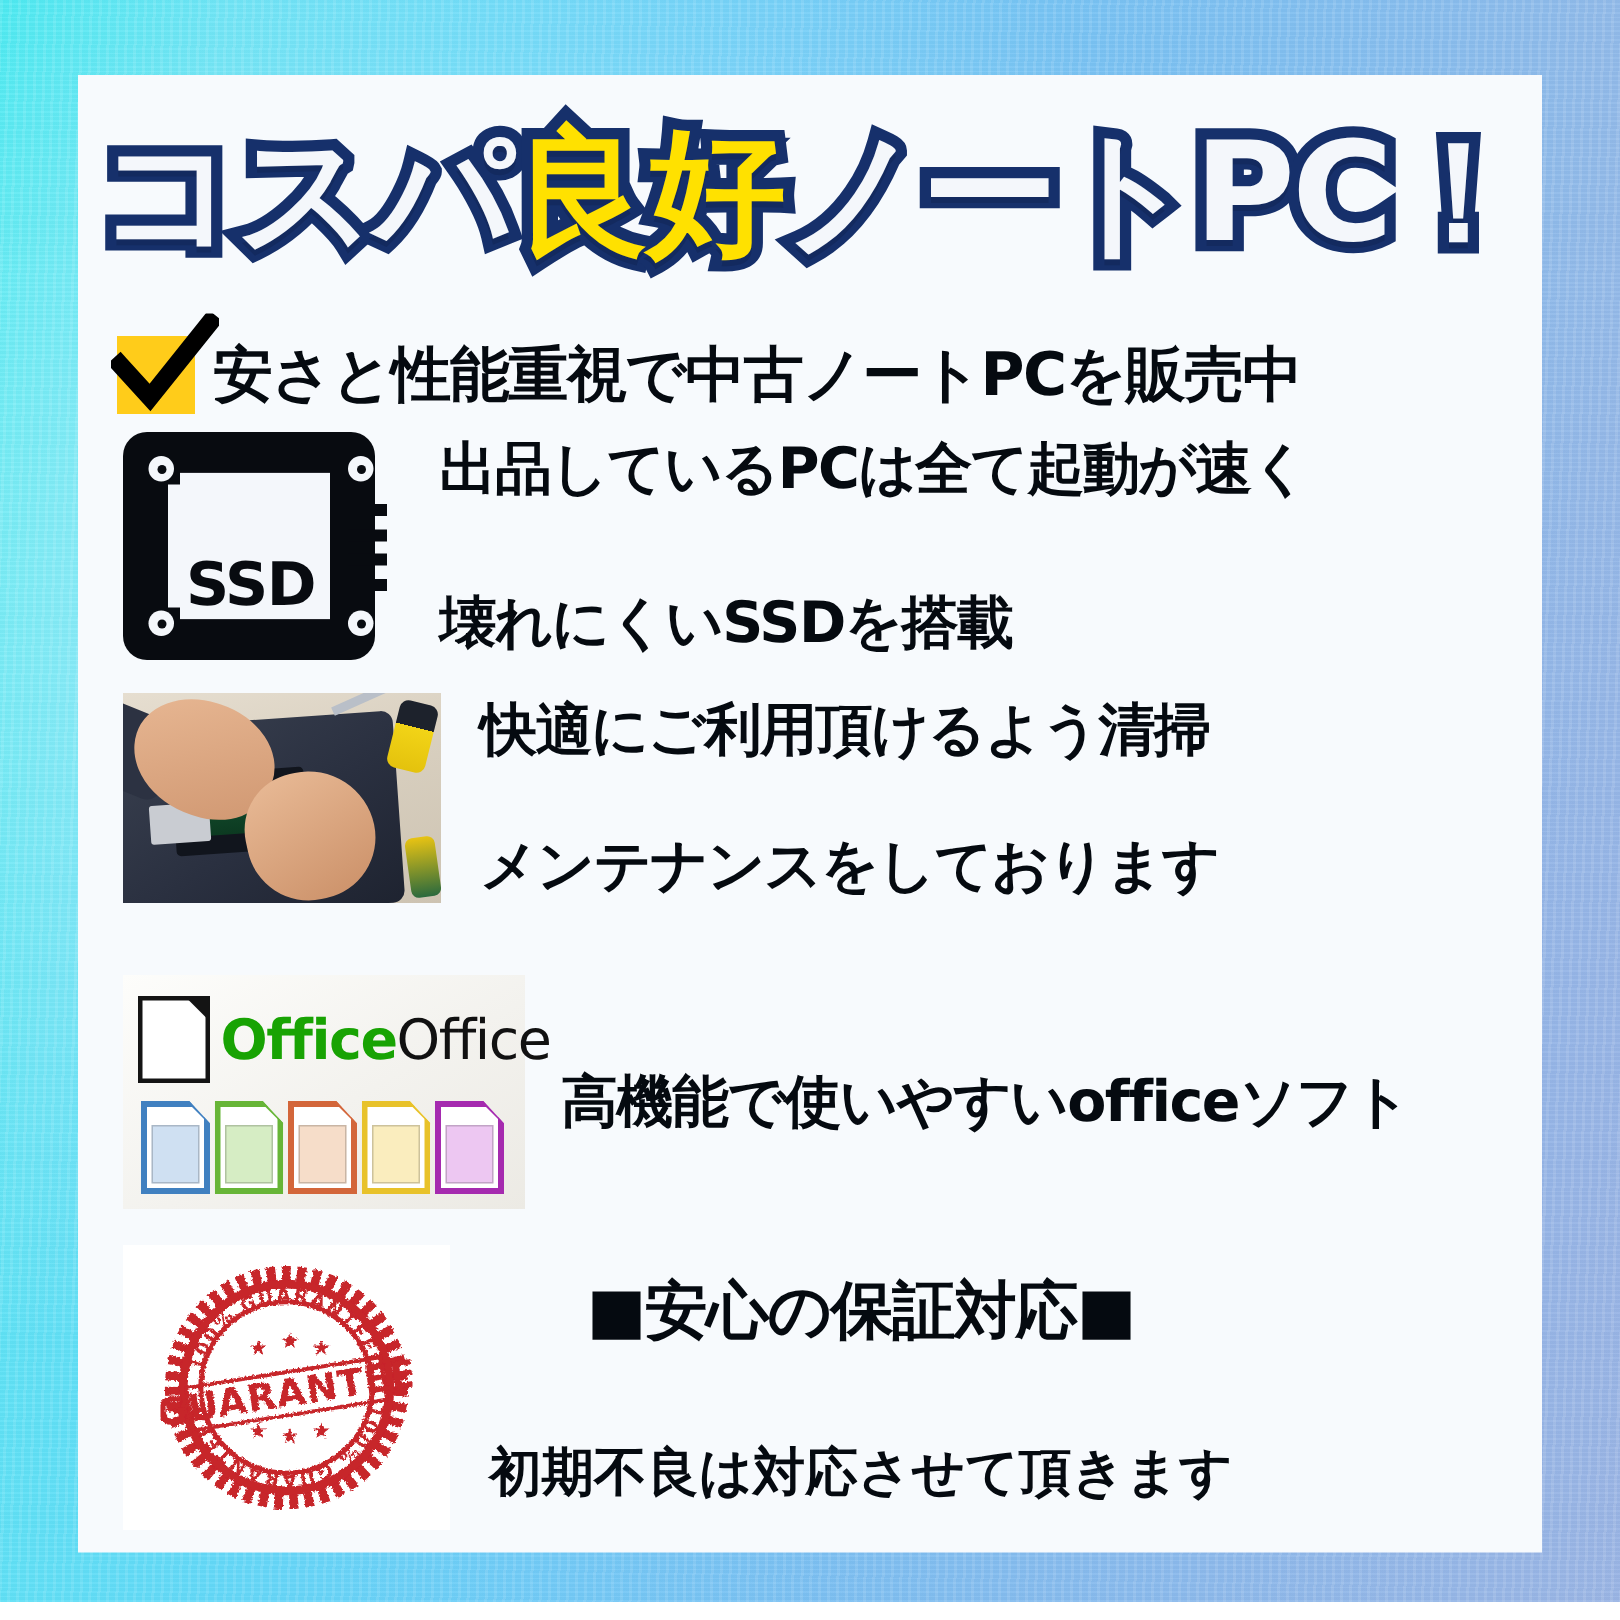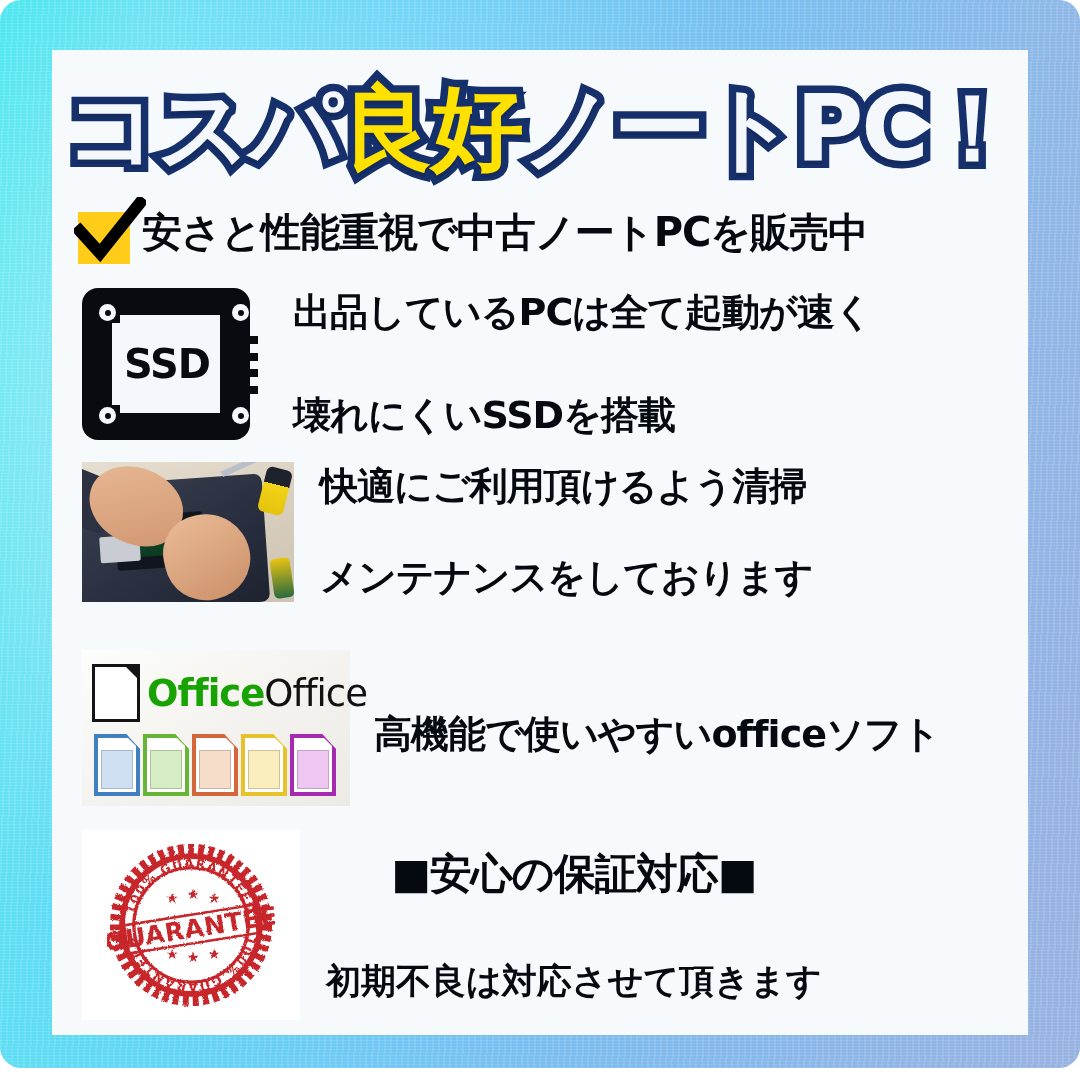--- a/index.html
+++ b/index.html
@@ -17,21 +17,20 @@
     background:
       linear-gradient(100deg,
         #3ce8f0 0%,
         #5fe2f5 12%,
         #63d8f8 26%,
         #6fcdf8 42%,
         #79c2f3 58%,
         #86bdee 74%,
         #93b9e8 88%,
         #9ab6e4 100%);
-    border-radius: 21px;
   }
   
   #poster::before{
     content:"";
     position:absolute; inset:0;
     background:
       repeating-linear-gradient(92deg, rgba(255,255,255,.10) 0 2px, rgba(255,255,255,0) 2px 6px),
       repeating-linear-gradient(0deg, rgba(255,255,255,.06) 0 1px, rgba(0,0,0,.015) 1px 3px),
       radial-gradient(ellipse at 18% 35%, rgba(255,255,255,.35), rgba(255,255,255,0) 55%),
       radial-gradient(ellipse at 78% 70%, rgba(150,170,230,.30), rgba(255,255,255,0) 60%);
@@ -64,21 +63,21 @@
     paint-order:stroke fill;
     text-shadow:0 4px 0 rgba(10,25,60,.25);
   }
   .hl-white{ color:#f4f7fb; }
   .hl-yellow{ color:#ffe100; }
 
   
   .check-row{
     position:absolute; left:22px; top:155px;
     width:940px; height:72px;
-    display:flex; align-items:flex-start;
+    display:flex; align-items:flex-end;
   }
   .check-box{
     position:relative;
     width:62px; height:60px;
     flex:0 0 62px;
     margin-right:6px;
   }
   .check-sq{
     position:absolute; left:4px; top:7px;
     width:52px; height:52px;
@@ -107,21 +106,21 @@
   .ssd-body{
     position:absolute; left:0; top:0;
     width:168px; height:152px;
     background:#080b10;
     border-radius:16px;
   }
   .ssd-inner{
     position:absolute; left:30px; top:27px;
     width:108px; height:98px;
     background:#f4f7fb;
-    display:flex; align-items:center; justify-content:center;
+    display:flex; align-items:flex-end; justify-content:center;
     clip-path:polygon(0 8px,8px 8px,8px 0,100% 0,100% 100%,8px 100%,8px calc(100% - 8px),0 calc(100% - 8px));
   }
   .ssd-inner span{
     font-family:"DejaVu Sans", sans-serif;
     font-size:40px; font-weight:700; color:#080b10;
     letter-spacing:-1px; margin-left:2px;
   }
   .ssd-screw{
     position:absolute; width:17px; height:17px;
     background:#f4f7fb; border-radius:50%;

